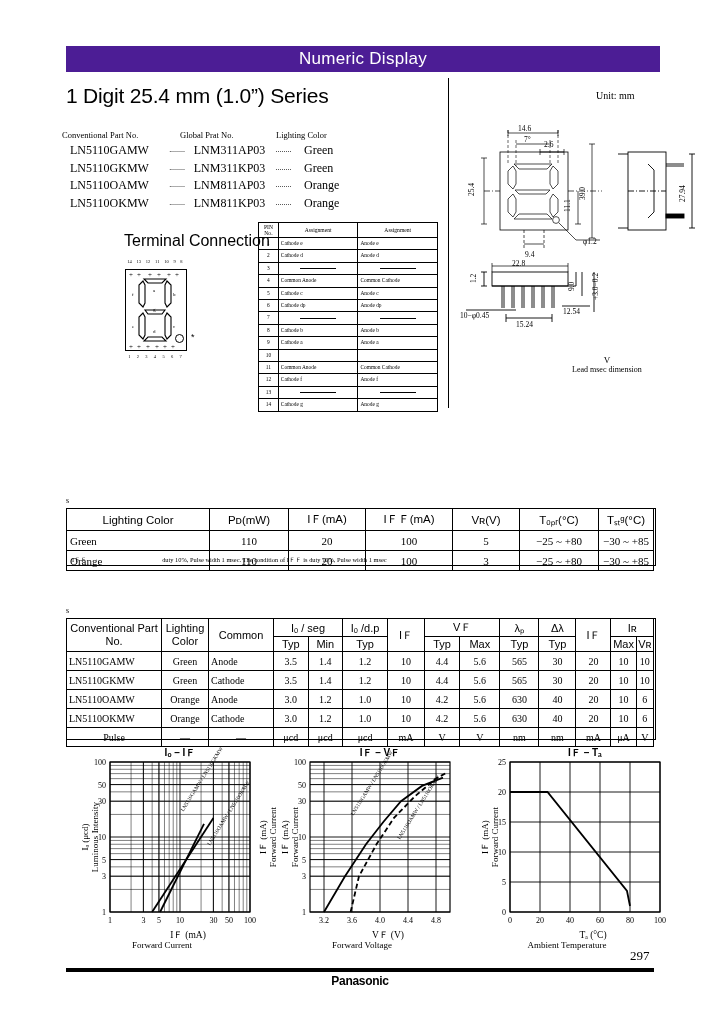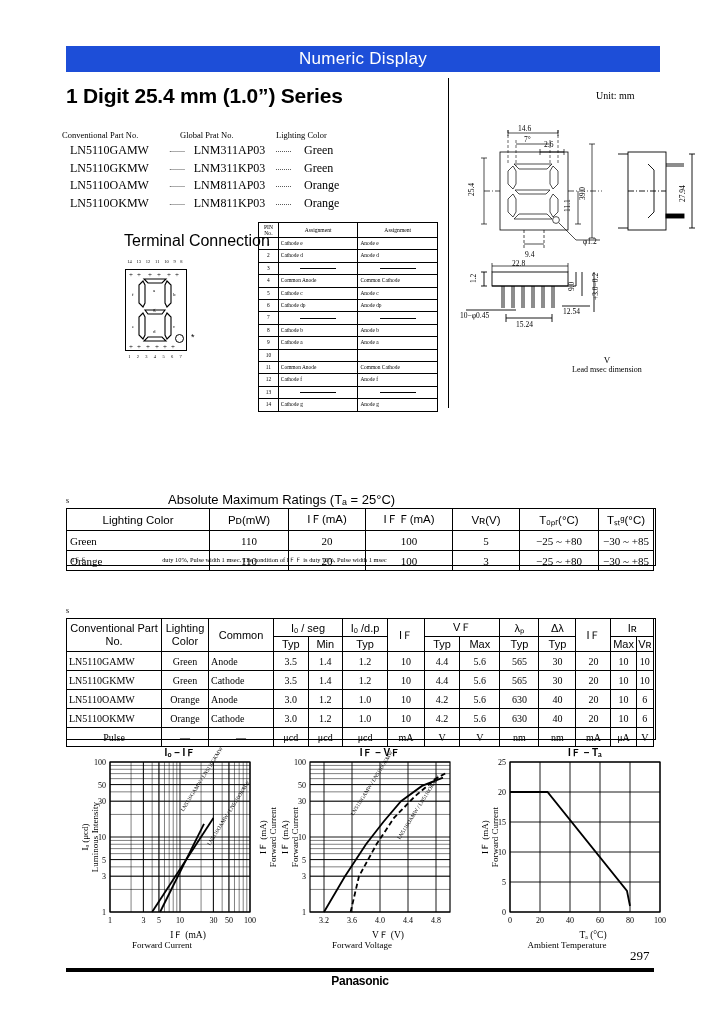--- a/index.html
+++ b/index.html
@@ -6,27 +6,27 @@
   body{
     width:720px;height:1012px;background:#ffffff;
     font-family:"Liberation Sans", sans-serif;
     color:#000;overflow:hidden;position:relative;
   }
   .page{position:absolute;left:0;top:0;width:720px;height:1012px;}
 
   
   .titlebar{
     position:absolute;left:66px;top:46px;width:594px;height:26px;
-    background:#1d4ed8;color:#fff;
+    background:#4c1d95;color:#fff;
     display:flex;align-items:center;justify-content:center;
     font-size:17px;letter-spacing:.3px;
   }
   .series-title{
     position:absolute;left:66px;top:84px;
-    font-size:21px;font-weight:700;letter-spacing:-.2px;
+    font-size:21px;font-weight:400;letter-spacing:-.2px;
   }
   .unit-mm{
     position:absolute;left:596px;top:90px;font-size:10px;
     font-family:"Liberation Serif",serif;
   }
   .vdiv{position:absolute;left:448px;top:78px;width:1px;height:330px;background:#000;}
 
   
   .pn-wrap{position:absolute;left:62px;top:130px;width:300px;
     font-family:"Liberation Serif",serif;}
@@ -429,21 +429,20 @@
         <text x="111" y="194">12.54</text>
       </g>
     </svg>
   </div>
   <div class="leadnote">
     <span class="v">V</span>
     <span>Lead msec dimension</span>
   </div>
 
   <div class="sec-s" style="left:66px;top:496px">s</div>
-  <div class="sec-h" style="left:168px;top:492px">Absolute Maximum Ratings (Tₐ = 25°C)</div>
 
   <table class="dt amr">
     <tbody>
         <tr>
       <th style="width:140px">Lighting Color</th>
       <th style="width:76px">Pᴅ(mW)</th>
       <th style="width:74px">IＦ(mA)</th>
       <th style="width:84px">IＦＦ(mA)</th>
       <th style="width:64px">Vʀ(V)</th>
       <th style="width:76px">Tₒₚᵣ(°C)</th>

